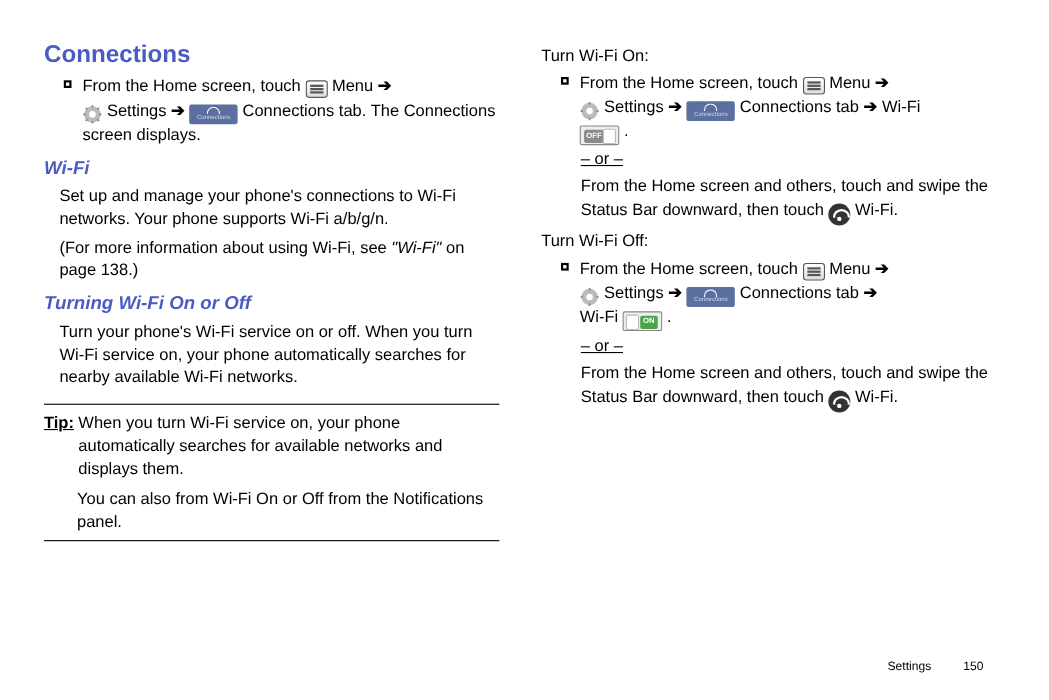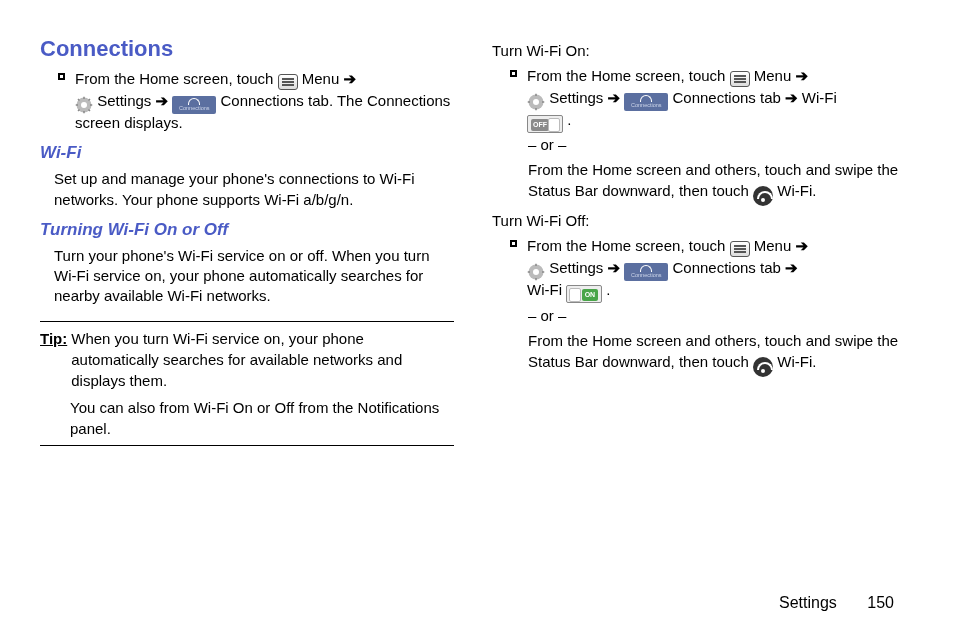--- a/index.html
+++ b/index.html
@@ -68,21 +68,21 @@
     padding: 6px 0;
     line-height: 1.4;
   }
   .tip-row { display: flex; }
   .tip-label { font-weight: bold; margin-right: 4px; white-space: nowrap; text-decoration: underline; }
   .tip-cont { margin-left: 30px; margin-top: 6px; }
   .run-header {
     font-weight: normal;
     margin: 6px 0 0 0;
   }
-  .or-line { margin: 6px 0 6px 36px; }
+  .or-line { margin: 6px 0 6px 36px; text-decoration: underline; }
   .icon {
     display: inline-block;
     vertical-align: middle;
     position: relative;
     top: -1px;
   }
   .icon-menu {
     width: 20px; height: 16px;
     border: 1px solid #555; border-radius: 3px;
     background: linear-gradient(#fff,#ddd);
@@ -146,21 +146,21 @@
     content:""; position:absolute; left:2px; top:2px; width:10px; height:12px;
     background:#fff; border:1px solid #bbb; border-radius:2px;
   }
   .icon-toggle.on::after{
     content:"ON"; position:absolute; right:3px; top:3px; color:#fff;
     background:#4aa54a; padding:1px 3px; border-radius:2px; font-size:7px;
   }
   .footer {
     position: absolute;
     bottom: 24px; right: 60px;
-    font-size: 16px;
+    font-size: 11px;
   }
   .footer .pg { margin-left: 26px; }
 </style>
 </head>
 <body>
 
 <div class="columns">
 
   <div class="col">
 
@@ -194,20 +194,23 @@
         <span class="bold"> <span>Settings</span> </span>
         <span class="arrow">➔</span>
         <span class="icon icon-connections"></span>
         <span class="bold"> <span>Connections</span></span><span> tab. The </span>
         <span class="bold">Connections</span><span> screen displays.</span>
       </div>
     </div>
 
     <h2 class="sub-title">Wi-Fi</h2>
     <p class="body-text">Set up and manage your phone's connections to Wi-Fi networks. Your phone supports Wi-Fi a/b/g/n.</p>
+    <p class="body-text">
+      <span>(For more information about using Wi-Fi, see </span><span class="italic">"Wi-Fi"</span><span> on page 138.)</span>
+    </p>
 
     <h2 class="sub-title">Turning Wi-Fi On or Off</h2>
     <p class="body-text">Turn your phone's Wi-Fi service on or off. When you turn Wi-Fi service on, your phone automatically searches for nearby available Wi-Fi networks.</p>
 
     <div class="tip-box">
       <div class="tip-row">
         <span class="tip-label">Tip:</span>
         <span>When you turn Wi-Fi service on, your phone automatically searches for available networks and displays them.</span>
       </div>
       <div class="tip-cont">You can also from Wi-Fi On or Off from the Notifications panel.</div>

